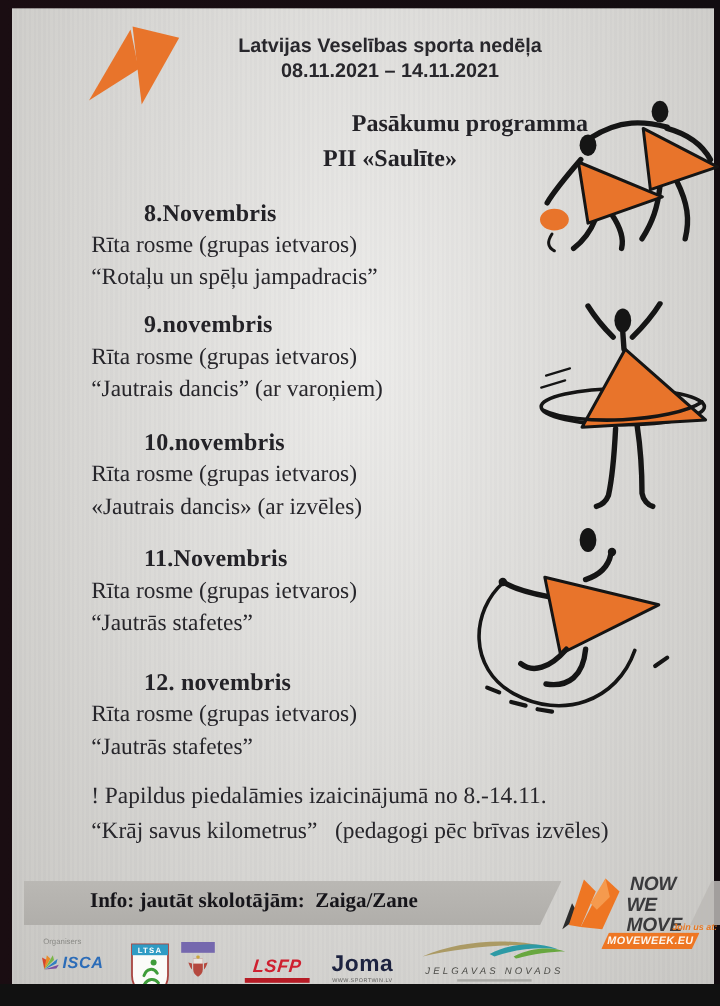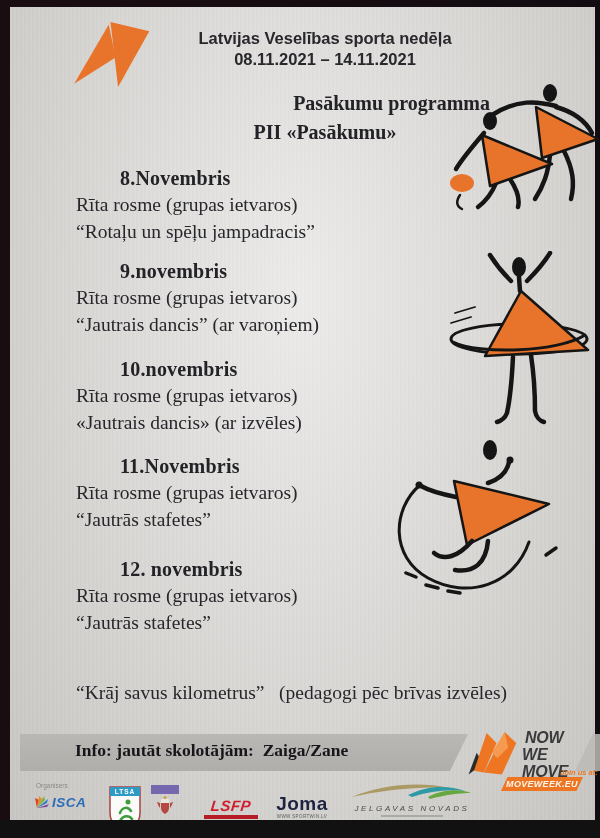--- a/index.html
+++ b/index.html
@@ -92,21 +92,21 @@
   <div class="page">
 
     <svg class="flash-logo" viewBox="0 0 110 90">
       <polygon points="52,6 98,17 61,83" fill="#e8742b"></polygon>
       <polygon points="50,9 58,48 9,79" fill="#e8742b"></polygon>
     </svg>
 
     <div class="week-title">Latvijas Veselības sporta nedēļa</div>
     <div class="week-dates">08.11.2021 – 14.11.2021</div>
     <div class="prog-title">Pasākumu programma</div>
-    <div class="prog-sub">PII «Pasākumu»</div>
+    <div class="prog-sub">PII «Saulīte»</div>
 
     <svg class="illu dancers" viewBox="0 0 172 130">
       <g stroke="#151515" stroke-width="4.5" stroke-linecap="round" fill="none">
         <path d="M60,34 C85,18 105,20 124,25"></path>
         <path d="M124,26 C142,31 154,41 160,52"></path>
         <path d="M118,74 C116,92 112,104 103,118"></path>
         <path d="M132,70 C141,88 143,102 139,118"></path>
         <path d="M52,52 C40,66 30,78 24,88"></path>
         <path d="M64,102 C60,112 54,120 46,126"></path>
         <path d="M78,98 C86,110 88,118 86,126"></path>
@@ -180,20 +180,21 @@
         <path d="M92,104 C90,126 78,136 59,133"></path>
       </g>
       <g stroke="#151515" stroke-width="3.5" stroke-linecap="round">
         <line x1="10" y1="136" x2="20" y2="140"></line>
         <line x1="30" y1="148" x2="42" y2="151"></line>
         <line x1="52" y1="154" x2="64" y2="156"></line>
         <line x1="150" y1="118" x2="160" y2="111"></line>
       </g>
     </svg>
 
+    <div class="note1">! Papildus piedalāmies izaicinājumā no 8.-14.11.</div>
     <div class="note2">“Krāj savus kilometrus”   (pedagogi pēc brīvas izvēles)</div>
 
     <div class="bar-sliver"></div>
     <div class="info-bar">
       <div class="info-text">Info: jautāt skolotājām:  Zaiga/Zane</div>
     </div>
 
     <svg class="nwm-icon" viewBox="0 0 60 56">
       <polygon points="4,54 13,30 20,42" fill="#2b2b2b"></polygon>
       <polygon points="10,50 24,8 35,19 21,52" fill="#ee7623"></polygon>

